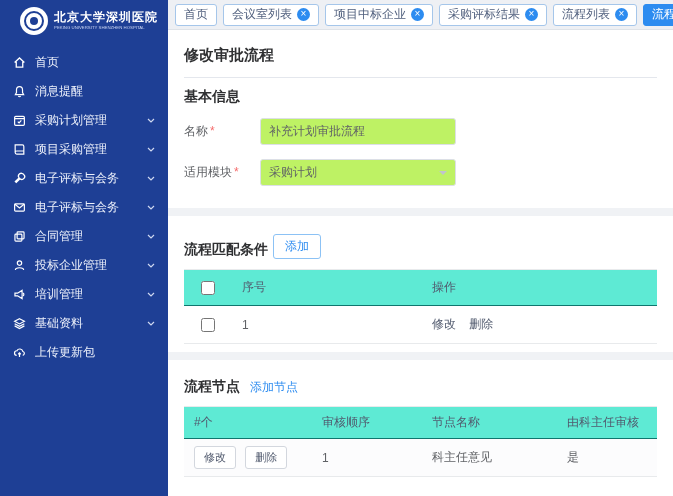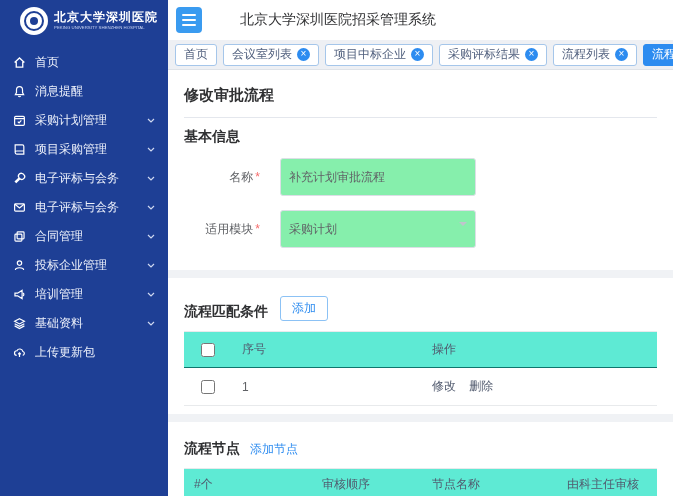--- a/index.html
+++ b/index.html
@@ -46,30 +46,30 @@
   .panel + .panel{margin-top:8px}
   .panel.grow{flex:1}
 
   .page-title{font-size:15px;font-weight:bold;color:#303133;padding:8px 0 12px;border-bottom:1px solid #e4e7ed}
   .section-head{display:flex;align-items:flex-end;margin-top:10px}
   .section-title{font-size:14px;font-weight:bold;color:#303133}
 
   
   .form{margin-top:12px}
   .form-row{display:flex;align-items:center;margin-bottom:14px}
-  .form-label{width:76px;text-align:right;margin-right:20px;color:#606266;white-space:nowrap}
+  .form-label{width:76px;text-align:left;margin-right:0;color:#606266;white-space:nowrap}
   .req{color:#f56c6c;margin-left:2px}
-  .form-input{width:196px;height:38px;border:1px solid #dcdfe6;border-radius:3px;padding:0 8px;
-    font-size:12px;color:#606266;background:#86efac;font-family:inherit;display:flex;align-items:center;position:relative}
+  .form-input{width:196px;height:27px;border:1px solid #dcdfe6;border-radius:3px;padding:0 8px;
+    font-size:12px;color:#606266;background:#bef264;font-family:inherit;display:flex;align-items:center;position:relative}
   input.form-input{display:inline-block}
   .select-caret{position:absolute;right:8px;top:11px;width:0;height:0;
     border-left:4px solid transparent;border-right:4px solid transparent;border-top:4px solid #c0c4cc}
 
   
-  .btn-add{margin-left:12px;padding:3px 11px;border:1px solid #8cc2f5;border-radius:3px;background:#fff;
+  .btn-add{margin-left:5px;padding:3px 11px;border:1px solid #8cc2f5;border-radius:3px;background:#fff;
     color:#2d8cf0;font-size:12px;cursor:pointer;font-family:inherit}
   .link-blue{margin-left:10px;color:#2d8cf0;font-size:12px;cursor:pointer;text-decoration:none}
   .link-action{color:#515a6e;margin-right:10px;cursor:pointer;text-decoration:none}
   .btn-mini{padding:3px 9px;border:1px solid #d3d7de;border-radius:3px;background:#fff;color:#515a6e;
     font-size:11px;margin-right:6px;cursor:pointer;font-family:inherit}
 
   
   table{border-collapse:collapse;width:100%;margin-top:10px;font-size:12px;color:#606266;table-layout:fixed}
   th{font-weight:normal;text-align:left;background:#5eead4;color:#515a6e;
     border-top:1px solid #e8eaec;border-bottom:1px solid #0f766e;padding:9px 10px}
@@ -233,28 +233,20 @@
               <path d="M6 10.2 V6.4 M4.8 7.6 L6 6.4 7.2 7.6"></path>
             </svg>
         </span>
         <span class="mi-label">上传更新包</span>
       </div>
     </nav>
   </aside>
 
   <div class="main">
 
-    <header class="topbar">
-      <div class="hamburger">
-          <i></i>
-          <i></i>
-          <i></i>
-        </div>
-      <div class="app-title">北京大学深圳医院招采管理系统</div>
-    </header>
 
     <div class="tabbar">
       <div class="tab">
         <span>首页</span>
       </div>
       <div class="tab">
         <span>会议室列表</span>
         <span class="tab-close">×</span>
       </div>
       <div class="tab">

